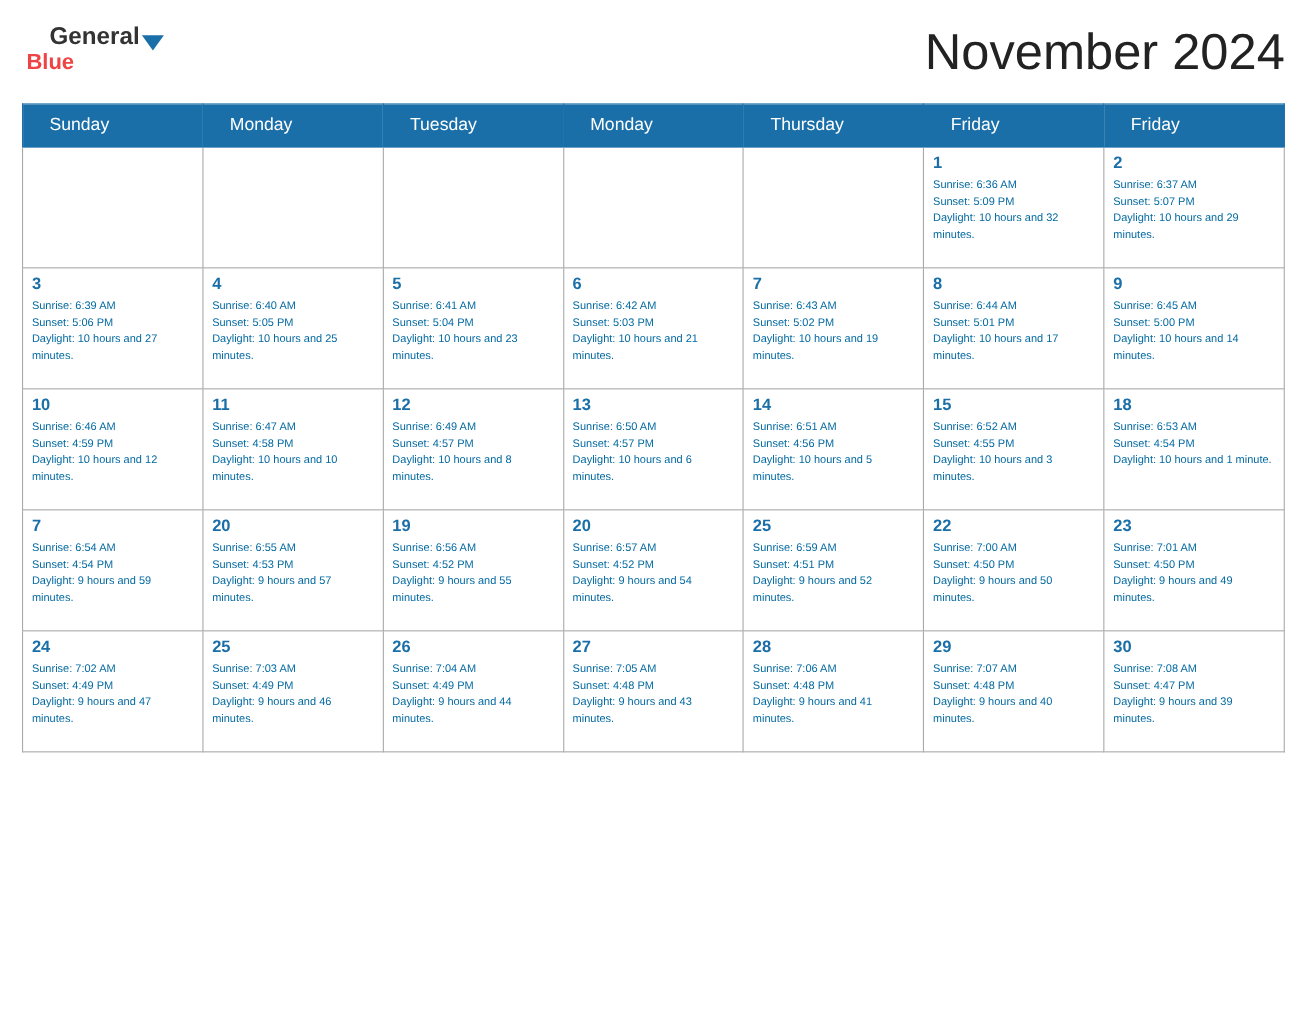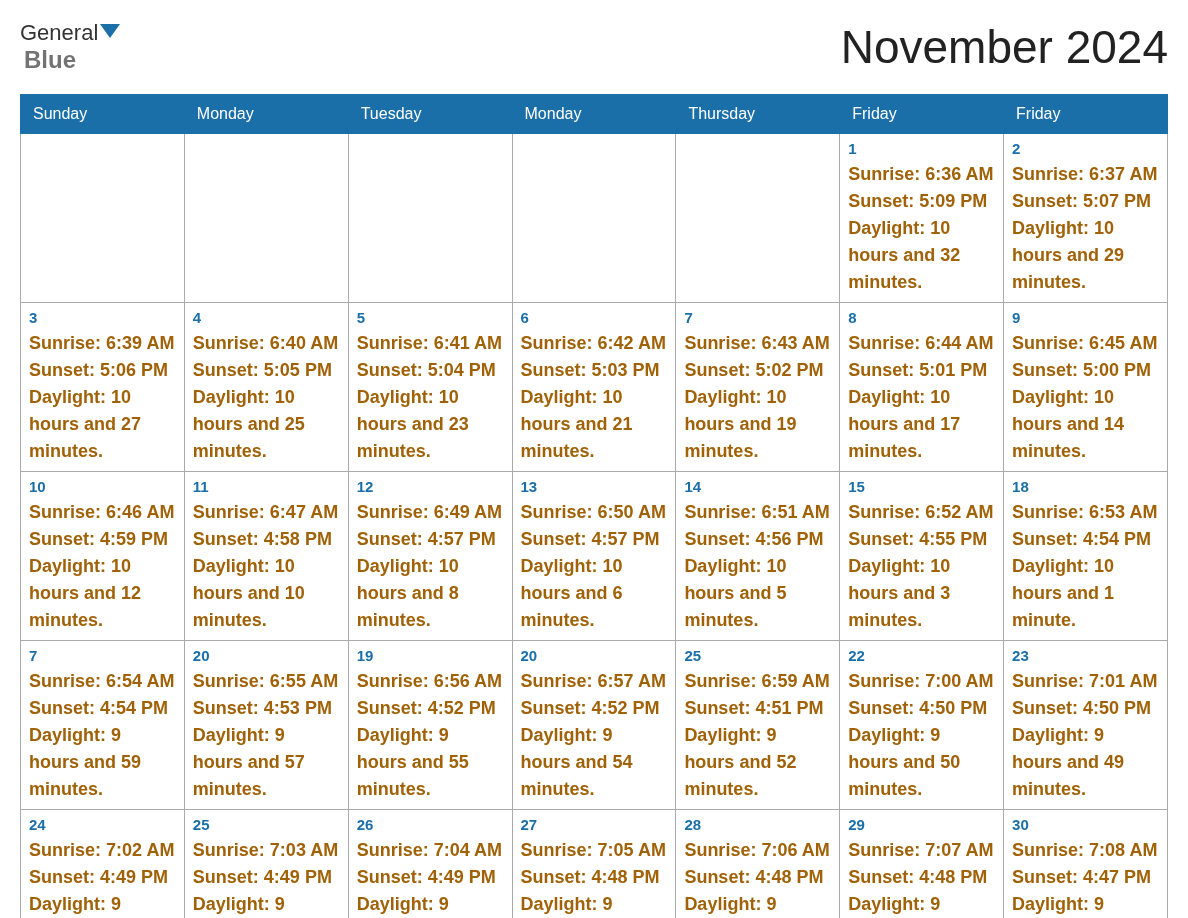--- a/index.html
+++ b/index.html
@@ -16,39 +16,40 @@
       align-items: flex-start;
       margin-bottom: 20px;
     }
     .logo {
       display: flex;
       flex-direction: column;
       align-items: flex-start;
     }
     .logo-general {
       font-size: 22px;
-      font-weight: normal;
+      font-weight: bold;
       color: #333;
       display: flex;
-      align-items: flex-start;
+      align-items: flex-end;
+      margin-left: 25px;
     }
     .logo-general .arrow {
       display: inline-block;
       width: 0;
       height: 0;
       border-left: 10px solid transparent;
       border-right: 10px solid transparent;
       border-top: 14px solid #1a6fa8;
       margin-left: 2px;
       margin-top: 4px;
     }
     .logo-blue {
-      font-size: 24px;
+      font-size: 20px;
       font-weight: bold;
-      color: #737373;
+      color: #ef4444;
       margin-left: 4px;
     }
     .title-area {
       text-align: center;
     }
     .month-title {
       font-size: 46px;
       font-weight: normal;
       color: #222;
     }
@@ -59,45 +60,44 @@
     .calendar {
       width: 100%;
       border-collapse: collapse;
       border: 1px solid #aaa;
     }
     .calendar th {
       background-color: #1a6fa8;
       color: #fff;
       font-size: 16px;
       font-weight: normal;
-      padding: 10px 12px;
+      padding: 10px 24px;
       text-align: left;
       border: 1px solid #1a6fa8;
     }
     .calendar td {
       vertical-align: top;
       padding: 6px 8px;
       border: 1px solid #aaa;
       width: 14.28%;
       min-height: 100px;
       font-size: 13px;
       color: #333;
     }
     .day-number {
       font-size: 15px;
       font-weight: bold;
       color: #1a6fa8;
       display: block;
       margin-bottom: 4px;
     }
     .day-info {
-      font-size: 18px;
+      font-size: 10px;
       line-height: 1.5;
-      color: #a16207;
-      font-weight: bold;
+      color: #0369a1;
     }
     tr.week-row td {
       height: 110px;
     }
   </style>
 </head>
 <body>
 
 <div class="header">
   <div class="logo">

